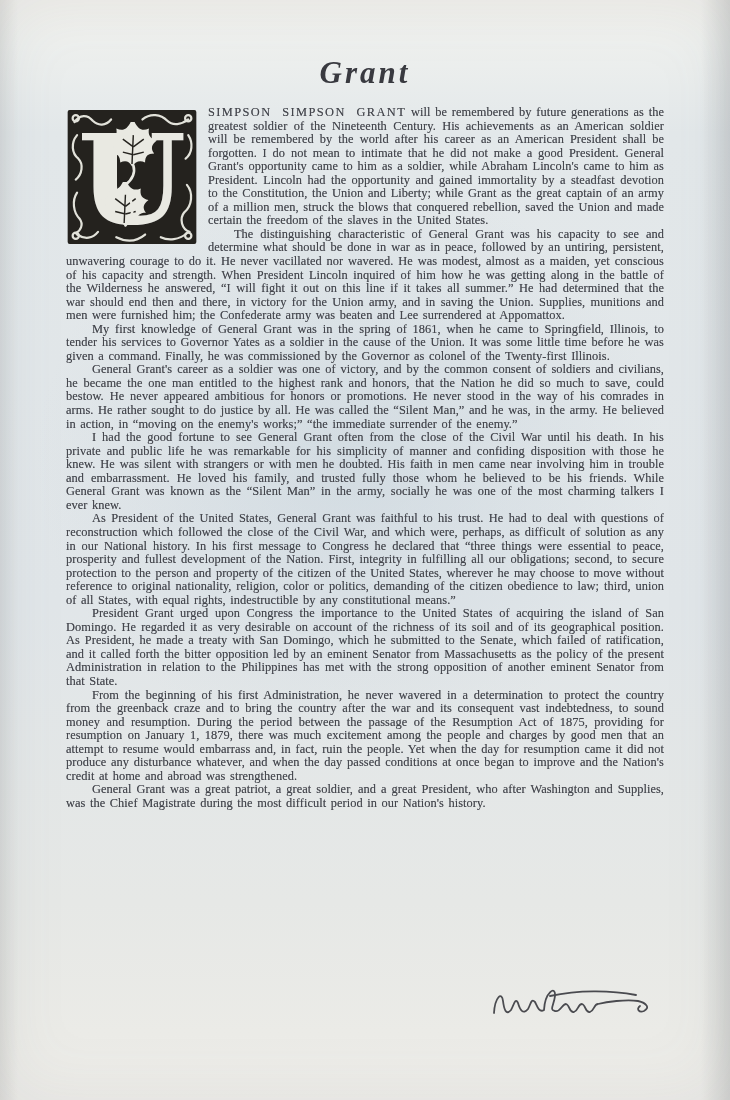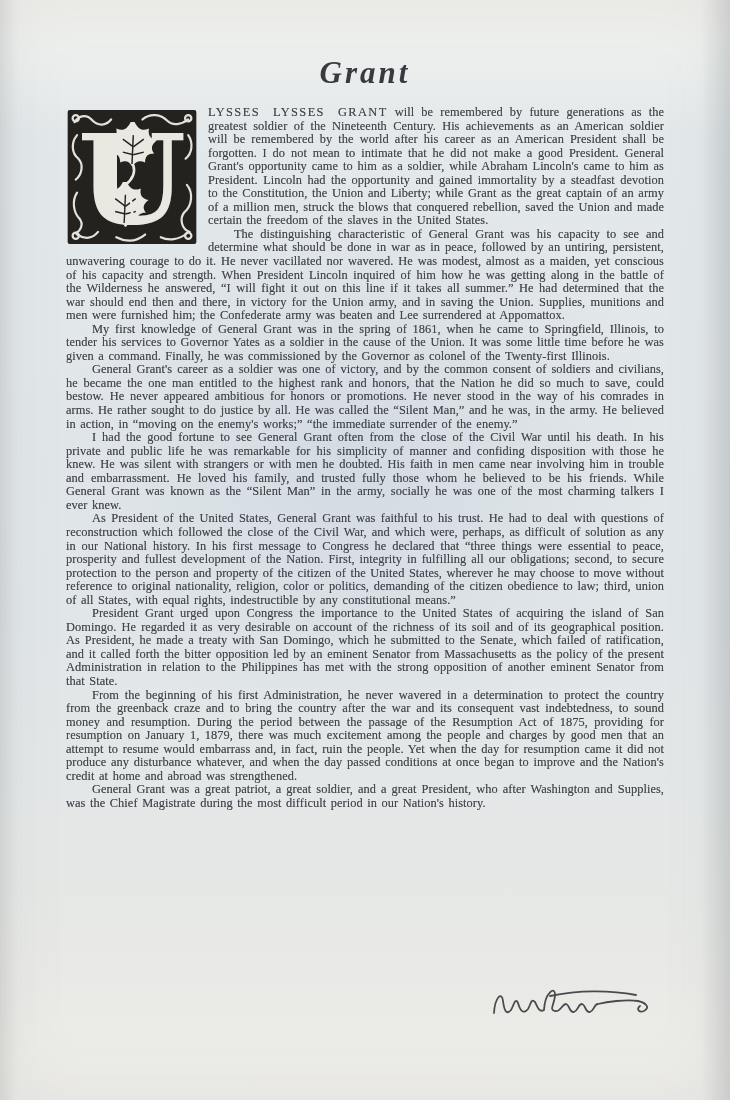--- a/index.html
+++ b/index.html
@@ -109,21 +109,21 @@
                   <path d="M51,29 L43,23"></path>
                   <path d="M51,29 L59,23"></path>
                   <path d="M51,35 L43,33"></path>
                   <path d="M51,35 L59,33"></path>
                 </g>
               </g>
               <path fill="none" stroke="#e9e9e2" stroke-width="2" stroke-linecap="round" d="M51,43 C53,50 49,55 45,58"></path>
               <path fill="none" stroke="#e9e9e2" stroke-width="2" stroke-linecap="round" d="M45,89 C50,83 52,77 49,70"></path>
             </g>
           </svg>
-        </span><span class="leadin">LYSSES LYSSES GRANT</span>
+        </span><span class="leadin">SIMPSON SIMPSON GRANT</span>
         <span>will be remembered by future generations as the greatest soldier of the Nineteenth Century.  His achievements as an American soldier will be remembered by the world after his career as an American President shall be forgotten.  I do not mean to intimate that he did not make a good President.  General Grant's opportunity came to him as a soldier, while Abraham Lincoln's came to him as President.  Lincoln had the opportunity and gained immortality by a steadfast devotion to the Constitution, the Union and Liberty; while Grant as the great captain of an army of a million men, struck the blows that conquered rebellion, saved the Union and made certain the freedom of the slaves in the United States.</span>
       </p>
 
       <p class="para">The distinguishing characteristic of General Grant was his capacity to see and determine what should be done in war as in peace, followed by an untiring, persistent, unwavering courage to do it.  He never vacillated nor wavered.  He was modest, almost as a maiden, yet conscious of his capacity and strength.  When President Lincoln inquired of him how he was getting along in the battle of the Wilderness he answered, “I will fight it out on this line if it takes all summer.”  He had determined that the war should end then and there, in victory for the Union army, and in saving the Union.  Supplies, munitions and men were furnished him; the Confederate army was beaten and Lee surrendered at Appomattox.</p>
       <p class="para">My first knowledge of General Grant was in the spring of 1861, when he came to Springfield, Illinois, to tender his services to Governor Yates as a soldier in the cause of the Union.  It was some little time before he was given a command.  Finally, he was commissioned by the Governor as colonel of the Twenty-first Illinois.</p>
       <p class="para">General Grant's career as a soldier was one of victory, and by the common consent of soldiers and civilians, he became the one man entitled to the highest rank and honors, that the Nation he did so much to save, could bestow.  He never appeared ambitious for honors or promotions.  He never stood in the way of his comrades in arms.  He rather sought to do justice by all.  He was called the “Silent Man,” and he was, in the army.  He believed in action, in “moving on the enemy's works;” “the immediate surrender of the enemy.”</p>
       <p class="para">I had the good fortune to see General Grant often from the close of the Civil War until his death.  In his private and public life he was remarkable for his simplicity of manner and confiding disposition with those he knew.  He was silent with strangers or with men he doubted.  His faith in men came near involving him in trouble and embarrassment.  He loved his family, and trusted fully those whom he believed to be his friends.  While General Grant was known as the “Silent Man” in the army, socially he was one of the most charming talkers I ever knew.</p>
       <p class="para">As President of the United States, General Grant was faithful to his trust.  He had to deal with questions of reconstruction which followed the close of the Civil War, and which were, perhaps, as difficult of solution as any in our National history.  In his first message to Congress he declared that “three things were essential to peace, prosperity and fullest development of the Nation.  First, integrity in fulfilling all our obligations; second, to secure protection to the person and property of the citizen of the United States, wherever he may choose to move without reference to original nationality, religion, color or politics, demanding of the citizen obedience to law; third, union of all States, with equal rights, indestructible by any constitutional means.”</p>
       <p class="para">President Grant urged upon Congress the importance to the United States of acquiring the island of San Domingo.  He regarded it as very desirable on account of the richness of its soil and of its geographical position.  As President, he made a treaty with San Domingo, which he submitted to the Senate, which failed of ratification, and it called forth the bitter opposition led by an eminent Senator from Massachusetts as the policy of the present Administration in relation to the Philippines has met with the strong opposition of another eminent Senator from that State.</p>
       <p class="para">From the beginning of his first Administration, he never wavered in a determination to protect the country from the greenback craze and to bring the country after the war and its consequent vast indebtedness, to sound money and resumption.  During the period between the passage of the Resumption Act of 1875, providing for resumption on January 1, 1879, there was much excitement among the people and charges by good men that an attempt to resume would embarrass and, in fact, ruin the people.  Yet when the day for resumption came it did not produce any disturbance whatever, and when the day passed conditions at once began to improve and the Nation's credit at home and abroad was strengthened.</p>

